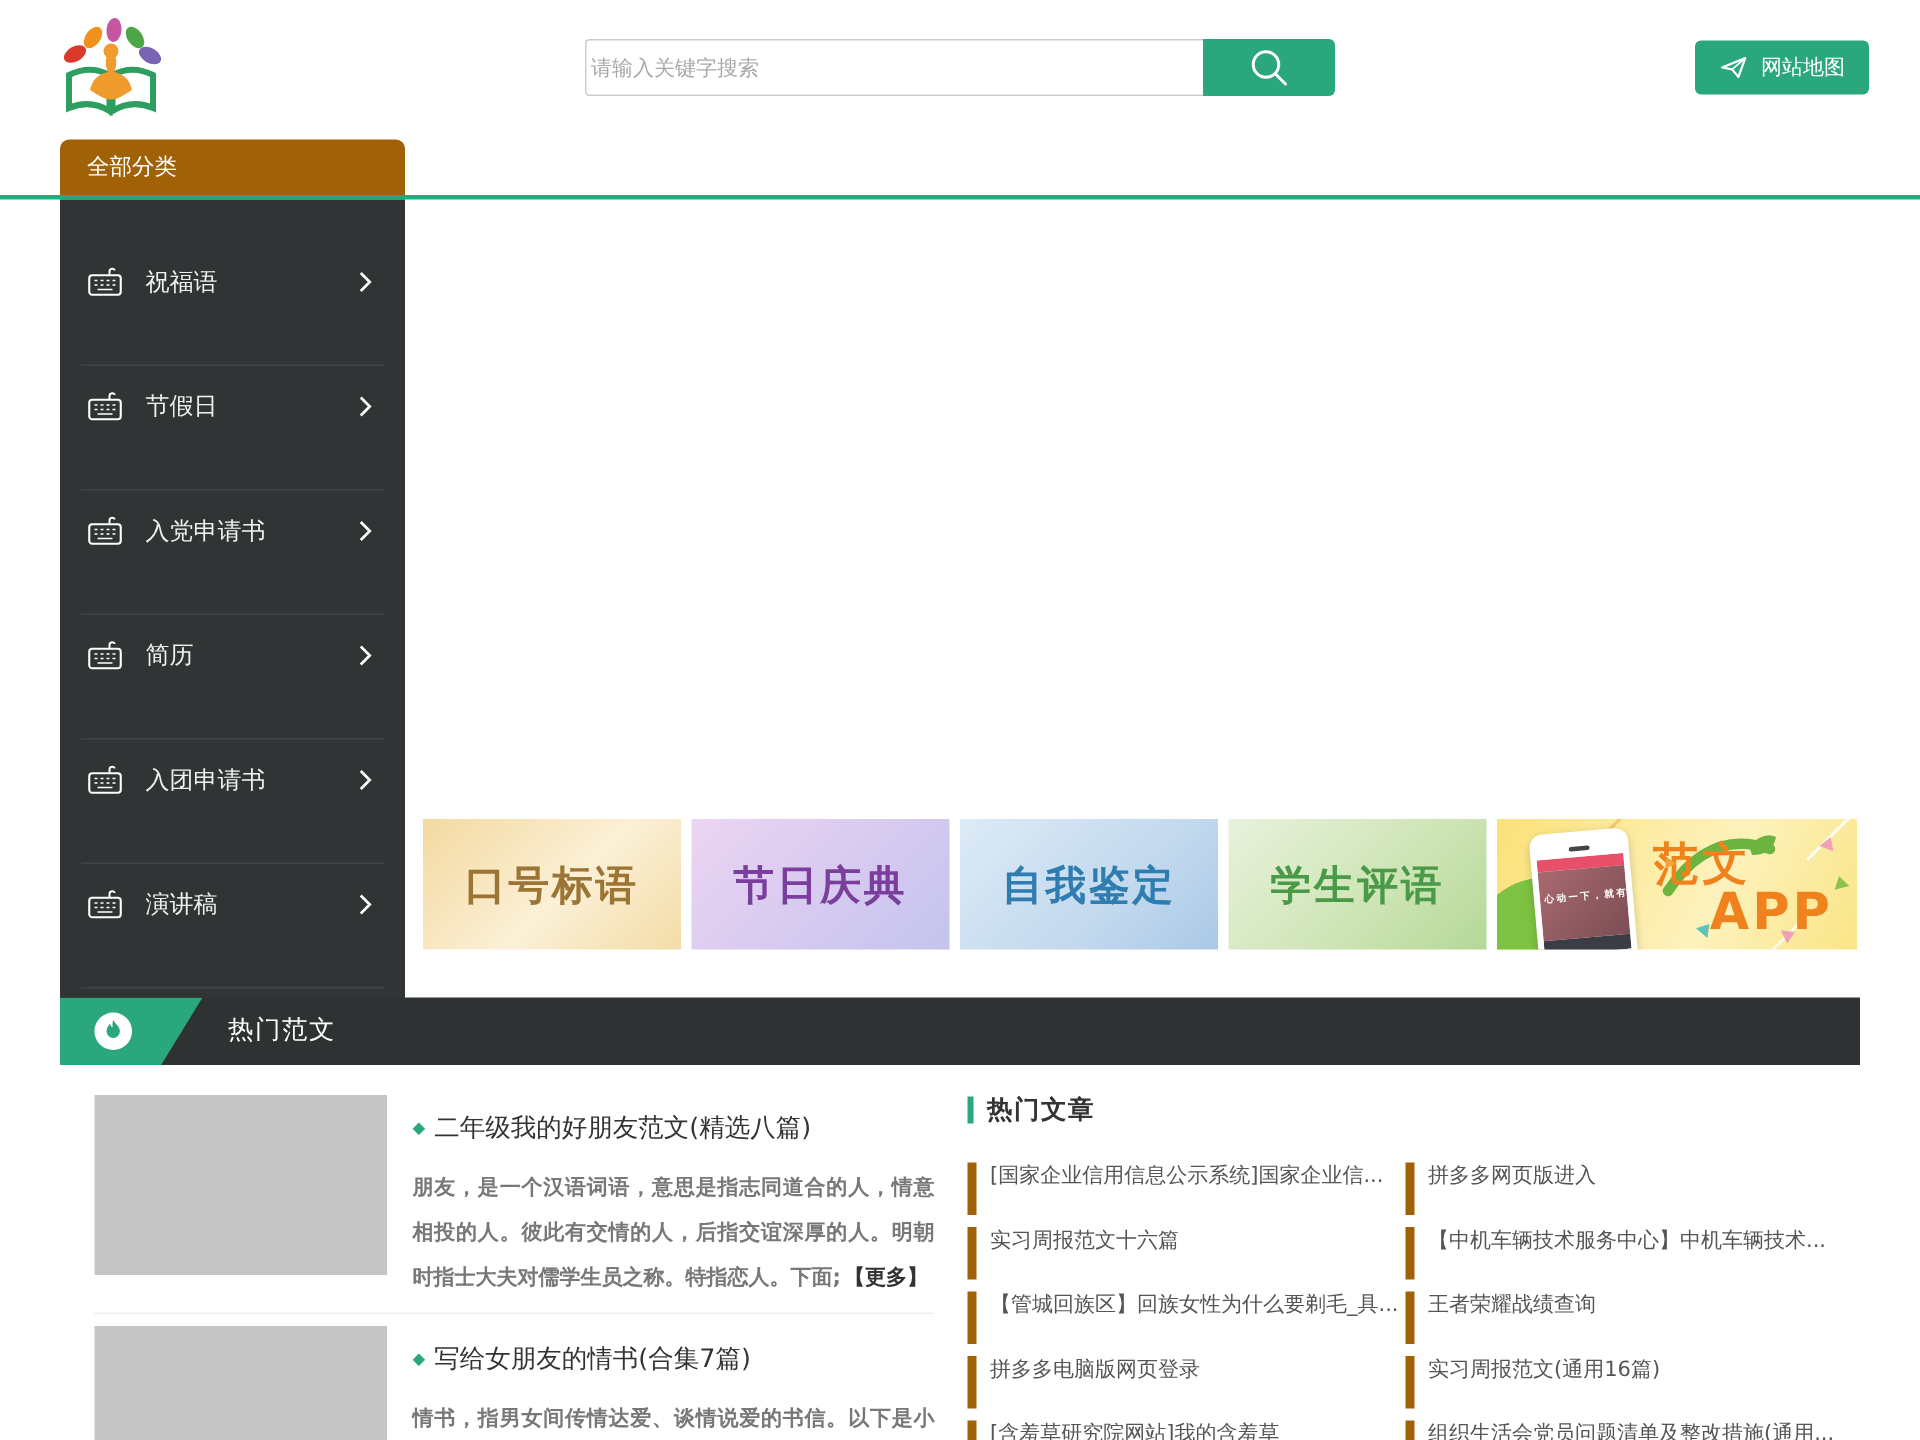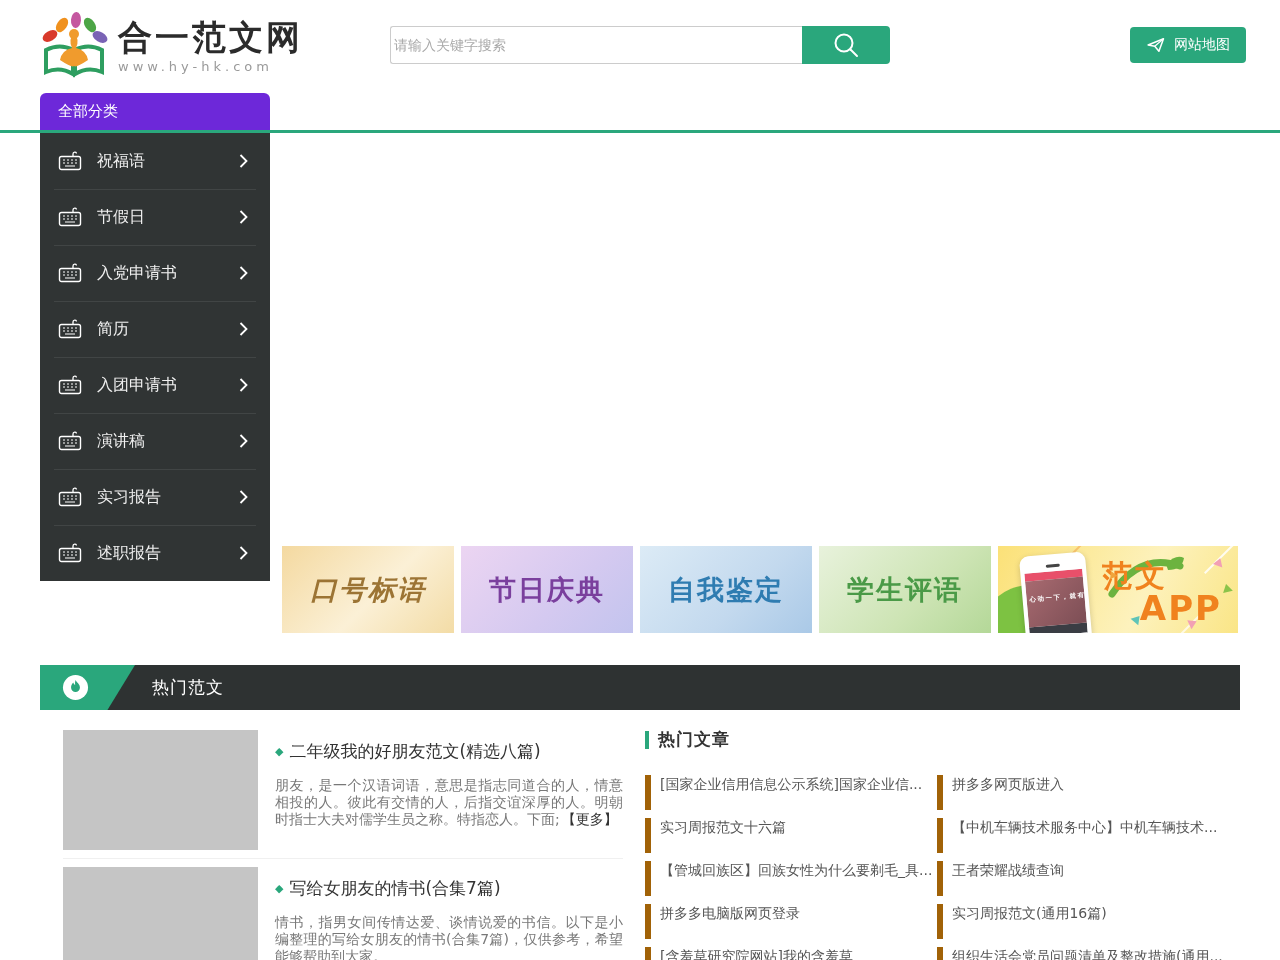--- a/index.html
+++ b/index.html
@@ -21,34 +21,34 @@
     padding:0 3px; font-size:14px; color:#333; outline:none; }
   .search input::placeholder { color:#a9a9a9; }
   .search button { width:88px; height:38px; background:#2aa77c; border:none; border-radius:0 4px 4px 0;
     cursor:pointer; display:flex; align-items:center; justify-content:center; }
 
   .sitemap { position:absolute; left:1130px; top:27px; height:36px; padding:0 16px; background:#2aa77c;
     border:none; border-radius:4px; color:#fff; font-size:14px; display:flex; align-items:center; gap:8px;
     cursor:pointer; font-family:inherit;text-align:right; }
 
   
-  .cat-header { position:absolute; left:40px; top:93px; width:230px; height:37px; background:#6d28d9;
+  .cat-header { position:absolute; left:40px; top:93px; width:230px; height:37px; background:#a16207;
     color:#fff; font-size:15px; line-height:37px; padding-left:18px; border-radius:6px 6px 0 0; cursor:pointer; }
   .sidebar { position:absolute; left:40px; top:133px; width:230px; background:#303434; }
-  .side-item { position:relative; height:56px; display:flex; align-items:center; padding:0 16px; cursor:pointer; }
+  .side-item { position:relative; height:56px; display:flex; align-items:center; padding:0 16px; cursor:pointer;margin-top:27px; }
   .side-item + .side-item::before { content:""; position:absolute; top:0; left:14px; right:14px; height:1px; background:#414545; }
   .side-item .kb { width:24px; height:22px; margin-left:2px; flex:0 0 auto; }
   .side-item .lbl { color:#f0f0f0; font-size:16px; margin-left:15px; flex:1; }
   .side-item .chev { width:9px; height:14px; margin-right:6px; flex:0 0 auto; }
 
   
   .banners { position:absolute; left:282px; top:546px; width:956px; height:87px; display:flex; gap:7px; }
   .banner { position:relative; width:172px; height:87px; display:flex; align-items:center; justify-content:center;
     font-size:27px; font-weight:bold; letter-spacing:2px; cursor:pointer; overflow:hidden; }
-  .b1 { background:linear-gradient(135deg,#f4d9a0,#fbf0d6 55%,#f3dca6); color:#9c7434;font-style:italic; }
+  .b1 { background:linear-gradient(135deg,#f4d9a0,#fbf0d6 55%,#f3dca6); color:#9c7434; }
   .b2 { background:linear-gradient(135deg,#ecd5f2,#d4c9f0 60%,#c3c4ee); color:#7a3f9d; }
   .b3 { background:linear-gradient(135deg,#dcebf6,#c3d9ee 60%,#aac9e7); color:#2f7cb1; }
   .b4 { background:linear-gradient(135deg,#e8f2dc,#cde4b4 60%,#b4d898); color:#4a9a47; }
   .b5 { width:240px; background:linear-gradient(115deg,#fbe178,#fdf2bd 60%,#fae586); }
 
   
   .green-blob { position:absolute; left:-18px; bottom:-52px; width:100px; height:100px; border-radius:50%; background:#7dc242; }
   .phone { position:absolute; left:26px; top:8px; width:66px; height:120px; background:#fff; border-radius:9px;
     transform:rotate(-5deg); box-shadow:0 2px 6px rgba(0,0,0,.18); padding:10px 4px 8px 4px; }
   .phone .speaker { width:14px; height:3px; background:#444; border-radius:2px; margin:0 auto 4px; }
@@ -80,21 +80,21 @@
 
   .hot-body { position:absolute; left:40px; top:710px; width:1200px; height:250px; background:#fff; }
 
   .articles { position:absolute; left:23px; top:20px; width:560px; }
   .article { position:relative; display:flex; padding-bottom:8px;justify-content:flex-end; }
   .article + .article { border-top:1px solid #f0f0f0; padding-top:8px; }
   .thumb { width:195px; height:120px; background:#c5c5c5; flex:0 0 auto; cursor:pointer; }
   .art-right { margin-left:17px; width:348px; }
   .art-title { font-size:17px; color:#333; margin-top:10px; cursor:pointer; white-space:nowrap; overflow:hidden; }
   .art-title .dia { color:#2aa77c; font-size:11px; margin-right:6px; vertical-align:2px; }
-  .art-body { position:relative; margin-top:14px; font-size:14px; color:#787878; line-height:17px; text-align:justify; }
+  .art-body { position:relative; margin-top:14px; font-size:14px; color:#787878; line-height:30px; text-align:justify;font-weight:bold; }
   .more { color:#333; background:#fff; cursor:pointer; padding-left:2px; }
 
   .hot-list { position:absolute; left:605px; top:18px; width:580px; }
   .hl-head { display:flex; align-items:center; }
   .hl-head .bar { width:4px; height:18px; background:#2aa77c; margin-right:9px; }
   .hl-head span { font-size:17px; font-weight:bold; color:#333; letter-spacing:1px; }
   .hl-grid { margin-top:16px; display:grid; grid-template-columns:288px 288px; column-gap:4px; row-height:35px; }
   .hl-item { height:35px; line-height:18px; font-size:14px; color:#555; border-left:6px solid #a16207;
     padding-left:9px; margin-top:8px; white-space:nowrap; overflow:hidden; text-overflow:ellipsis; cursor:pointer; }
 </style>
@@ -109,24 +109,20 @@
         <ellipse cx="10" cy="26" rx="8" ry="5" fill="#d93a2b" transform="rotate(-30 10 26)"></ellipse>
         <ellipse cx="22" cy="15" rx="8" ry="5" fill="#f0911e" transform="rotate(-55 22 15)"></ellipse>
         <ellipse cx="36" cy="10" rx="8" ry="5" fill="#c557a0" transform="rotate(-85 36 10)"></ellipse>
         <ellipse cx="50" cy="15" rx="8" ry="5" fill="#4ca546" transform="rotate(55 50 15)"></ellipse>
         <ellipse cx="60" cy="27" rx="8" ry="5" fill="#7a63b5" transform="rotate(30 60 27)"></ellipse>
         <path d="M6 40 Q20 33 33 40 L33 64 Q20 56 6 62 Z" fill="none" stroke="#2e9e60" stroke-width="4"></path>
         <path d="M62 40 Q48 33 35 40 L35 64 Q48 56 62 62 Z" fill="none" stroke="#2e9e60" stroke-width="4"></path>
         <path d="M34 22 q6 8 2 16 q10 2 12 12 q-12 8 -14 6 q-2 2 -14 -6 q2 -10 12 -12 q-4 -8 2 -16" fill="#f09b2d"></path>
         <circle cx="34" cy="24" r="5" fill="#f09b2d"></circle>
       </svg>
-      <div class="logo-text">
-        <div class="site-title">合一范文网</div>
-        <div class="site-url">www.hy-hk.com</div>
-      </div>
     </div>
 
     <div class="search">
       <input type="text" placeholder="请输入关键字搜索" style="">
       <button>
         <svg width="30" height="30" viewBox="0 0 30 30">
           <circle cx="13" cy="13" r="8.5" fill="none" stroke="#fff" stroke-width="2"></circle>
           <line x1="19.5" y1="19.5" x2="26" y2="26" stroke="#fff" stroke-width="2" stroke-linecap="round"></line>
         </svg>
       </button>

